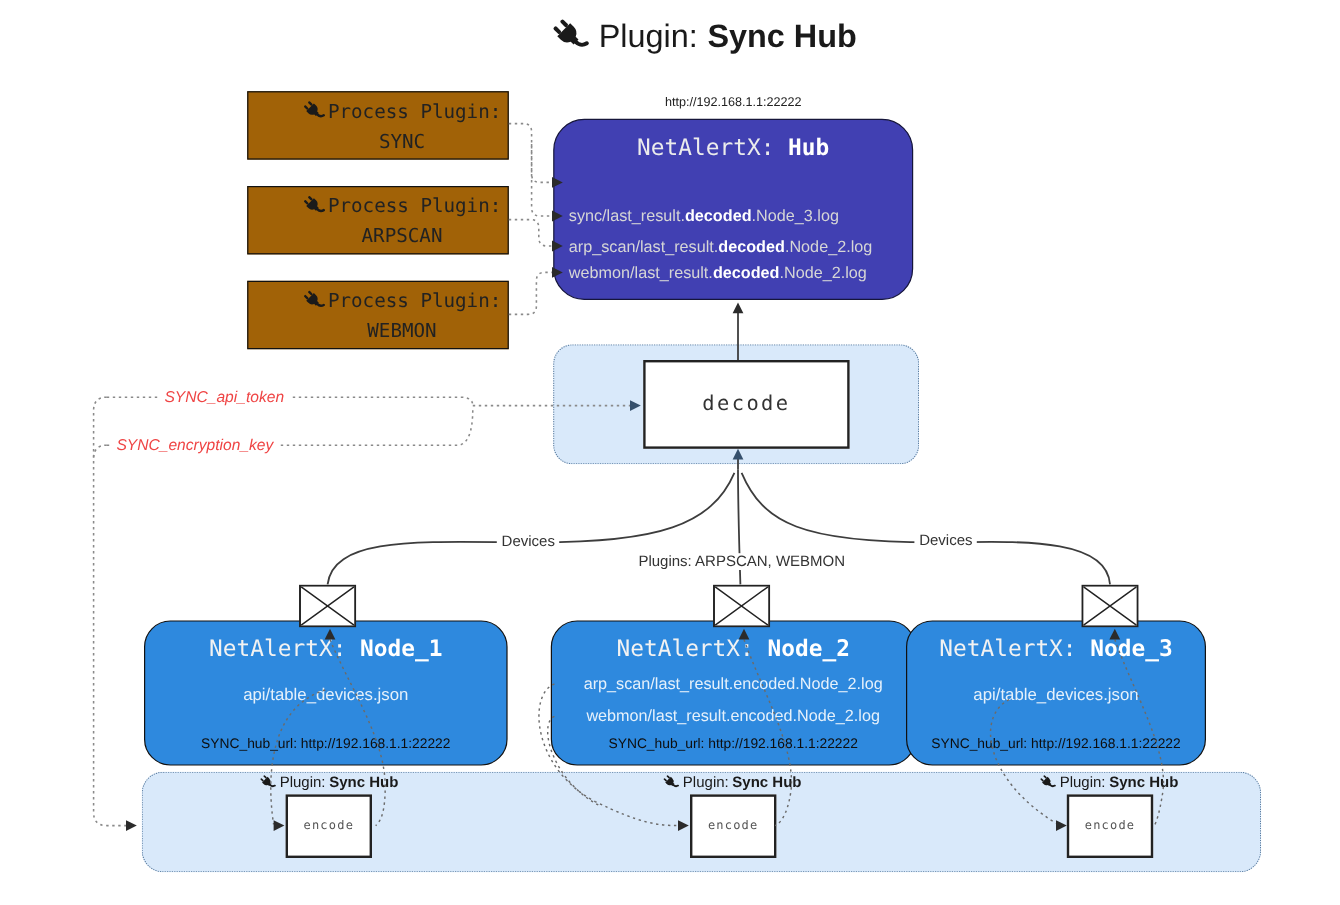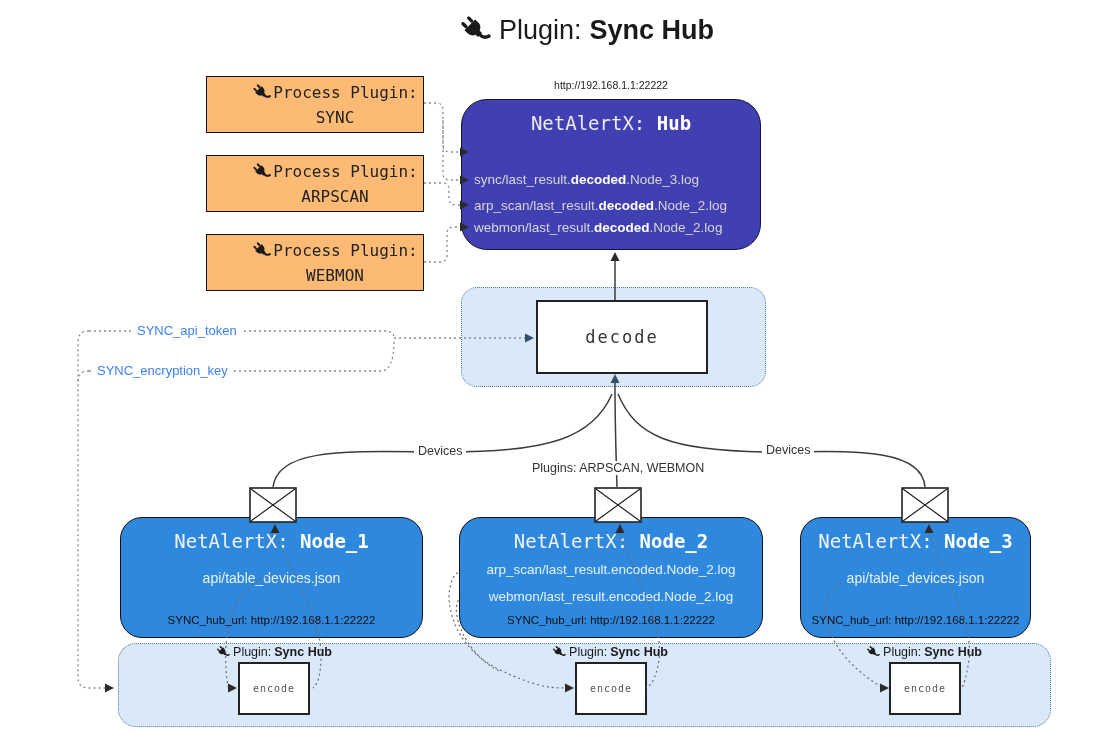--- a/index.html
+++ b/index.html
@@ -14,21 +14,21 @@
   #canvas{position:relative;width:1117px;height:754px;background:#fff;overflow:hidden;margin-left:28px;}
   .abs{position:absolute;}
   .mono{font-family:"DejaVu Sans Mono","Liberation Mono",monospace;}
 
   
   #title{left:0;right:0;top:14px;display:flex;justify-content:center;align-items:center;gap:8px;
          font-size:27px;color:var(--ink);z-index:1;}
   #title b{font-weight:700;}
 
   
-  .pbox{left:178px;width:218px;height:57px;border:1.6px solid #111;background:#fdba74;z-index:2;
+  .pbox{left:178px;width:218px;height:57px;border:1.6px solid #111;background:#a16207;z-index:2;
         display:flex;flex-direction:column;justify-content:center;align-items:center;
         font-size:16px;color:#222;line-height:25px;padding-left:40px;}
   .pbox .l1{display:flex;align-items:center;gap:2px;}
 
   
   #hub-url{left:433px;width:300px;top:79px;text-align:center;font-size:10.5px;color:#222;z-index:2;}
   #hub{left:433px;top:99px;width:300px;height:151px;background:var(--hub-fill);
        border:1.5px solid #15153a;border-radius:26px;z-index:2;color:#d8d8d8;padding-left:20px;}
   #hub .hub-title{position:absolute;left:0;right:0;top:12px;text-align:center;
        font-size:19px;color:#ececec;}
@@ -37,21 +37,21 @@
   .hubfile b{color:#fff;font-weight:700;}
 
   
   #decode-wrap{left:433px;top:287px;width:305px;height:100px;background:var(--band-fill);
        border:1.4px dotted var(--band-border);border-radius:16px;z-index:2;}
   #decode-box{left:508px;top:300px;width:172px;height:74px;background:#fff;border:2px solid #222;
        z-index:3;display:flex;align-items:center;justify-content:center;
        font-size:17px;letter-spacing:2px;color:#333;}
 
   
-  .lbl{z-index:6;background:#fff;padding:0 5px;font-size:13px;color:#3b82f6;white-space:nowrap;}
+  .lbl{z-index:6;background:#fff;padding:0 5px;font-size:13px;color:#ef4444;white-space:nowrap;font-style:italic;}
   .edge-lbl{z-index:6;background:#fff;padding:0 4px;font-size:12.5px;color:#333;white-space:nowrap;text-align:center;}
 
   
   .node{top:517px;height:121px;background:var(--node-fill);border:1.6px solid #111;
         border-radius:22px;z-index:2;color:#fff;padding-left:29px;}
   .node .ntitle{position:absolute;left:0;right:0;top:12px;text-align:center;font-size:19px;color:#f2f2f2;}
   .node .ntitle b{color:#fff;}
   .nfile{position:absolute;left:0;right:0;text-align:center;font-size:14px;color:rgba(255,255,255,.88);white-space:nowrap;}
   .nurl{position:absolute;left:0;right:0;top:96px;text-align:center;font-size:11.5px;color:#0d0d0d;}
 
@@ -151,21 +151,21 @@
     <div class="ntitle mono"><span>NetAlertX: </span><b>Node_1</b></div>
     <div class="nfile" style="top:52px">api/table_devices.json</div>
     <div class="nurl">SYNC_hub_url: http://192.168.1.1:22222</div>
   </div>
   <div class="abs node" style="left:431px;width:304px">
     <div class="ntitle mono"><span>NetAlertX: </span><b>Node_2</b></div>
     <div class="nfile" style="top:44px;font-size:13.5px">arp_scan/last_result.encoded.Node_2.log</div>
     <div class="nfile" style="top:71px;font-size:13.5px">webmon/last_result.encoded.Node_2.log</div>
     <div class="nurl">SYNC_hub_url: http://192.168.1.1:22222</div>
   </div>
-  <div class="abs node" style="left:772px;width:231px">
+  <div class="abs node" style="left:727px;width:250px">
     <div class="ntitle mono"><span>NetAlertX: </span><b>Node_3</b></div>
     <div class="nfile" style="top:52px">api/table_devices.json</div>
     <div class="nurl">SYNC_hub_url: http://192.168.1.1:22222</div>
   </div>
 
   <svg class="abs envelope" style="left:221px;top:487px" width="48" height="36">
     <rect x="1" y="1" width="46" height="34" fill="#fff" stroke="#222" stroke-width="1.6"></rect>
     <path d="M2,2 L46,34 M46,2 L2,34" stroke="#222" stroke-width="1.2" fill="none"></path>
   </svg>
   <svg class="abs envelope" style="left:566px;top:487px" width="48" height="36">

